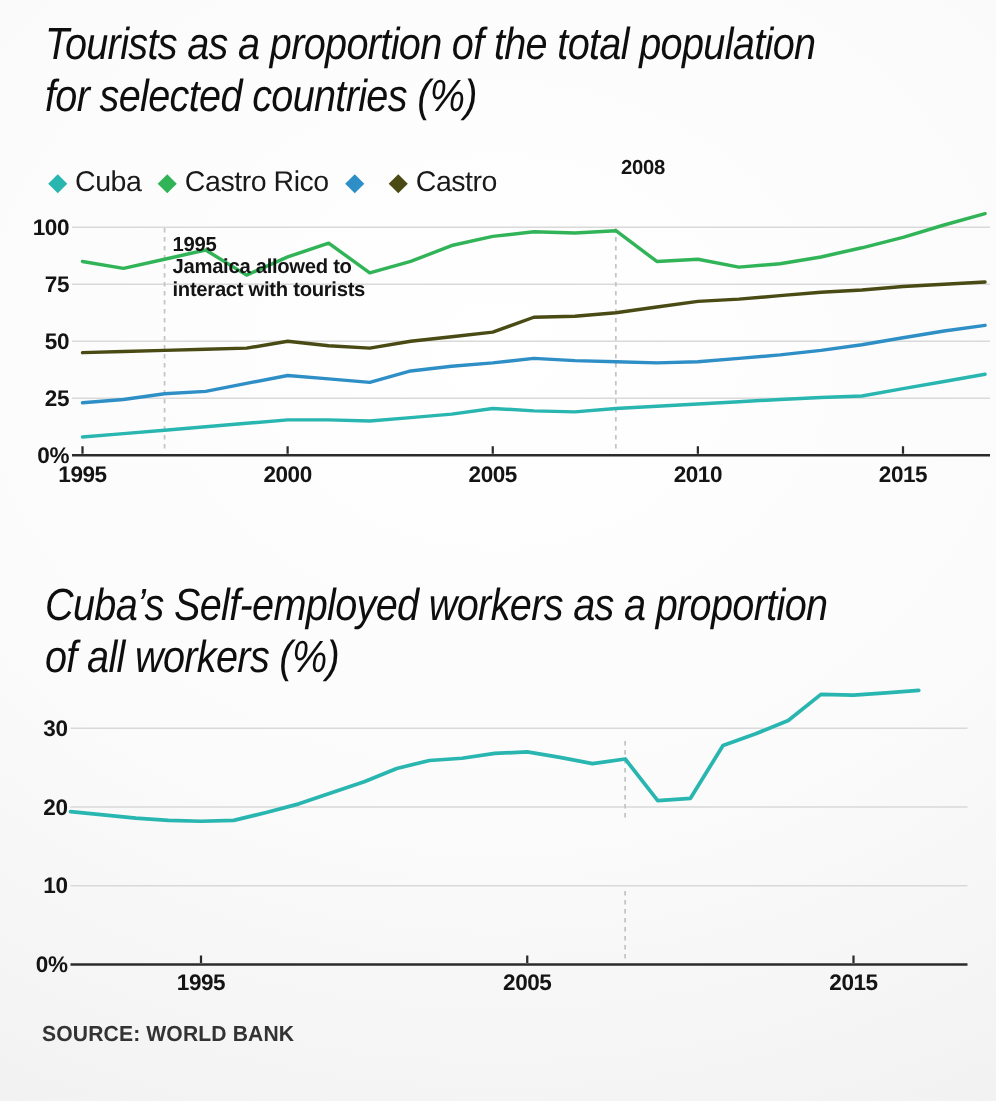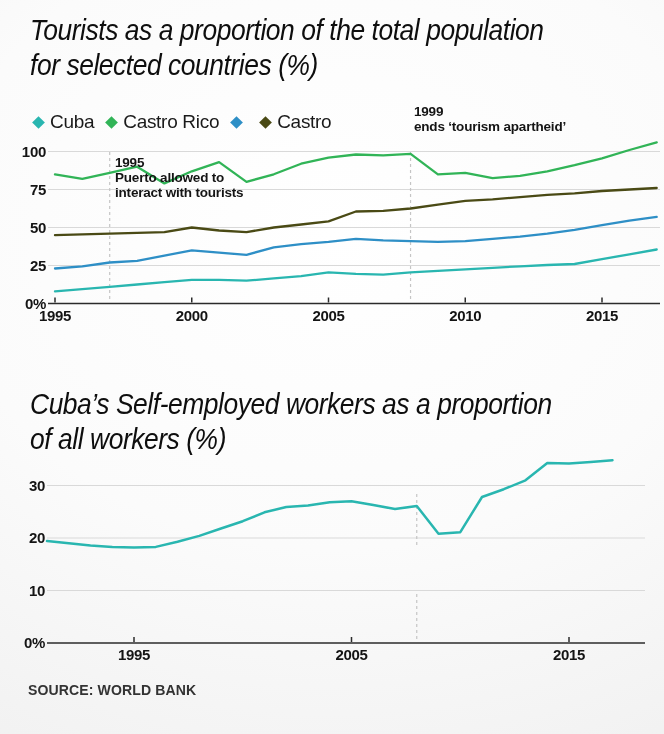--- a/index.html
+++ b/index.html
@@ -105,27 +105,26 @@
       <line x1="134" y1="642" x2="134" y2="637" stroke="#2B2B2B" stroke-width="1.5"></line>
       <text x="134" y="660" text-anchor="middle" fill="#141414" font-size="15" font-weight="bold" letter-spacing="-0.3">1995</text>
       <line x1="351.5" y1="642" x2="351.5" y2="637" stroke="#2B2B2B" stroke-width="1.5"></line>
       <text x="351.5" y="660" text-anchor="middle" fill="#141414" font-size="15" font-weight="bold" letter-spacing="-0.3">2005</text>
       <line x1="569" y1="642" x2="569" y2="637" stroke="#2B2B2B" stroke-width="1.5"></line>
       <text x="569" y="660" text-anchor="middle" fill="#141414" font-size="15" font-weight="bold" letter-spacing="-0.3">2015</text>
     </svg>
 
   <div class="ann ann-1997">
     <div>1995</div>
-    <div>Puerto allowed to</div>
+    <div>Jamaica allowed to</div>
     <div>interact with tourists</div>
   </div>
 
   <div class="ann ann-2008">
-    <div>1999</div>
-    <div>ends ‘tourism apartheid’</div>
+    <div>2008</div>
   </div>
 
   <div class="chart-title t2">
     <span class="tl">Cuba’s Self-employed workers as a proportion</span>
     <span class="tl">of all workers (%)</span>
   </div>
 
 
   <div class="source">SOURCE: WORLD BANK</div>
 

